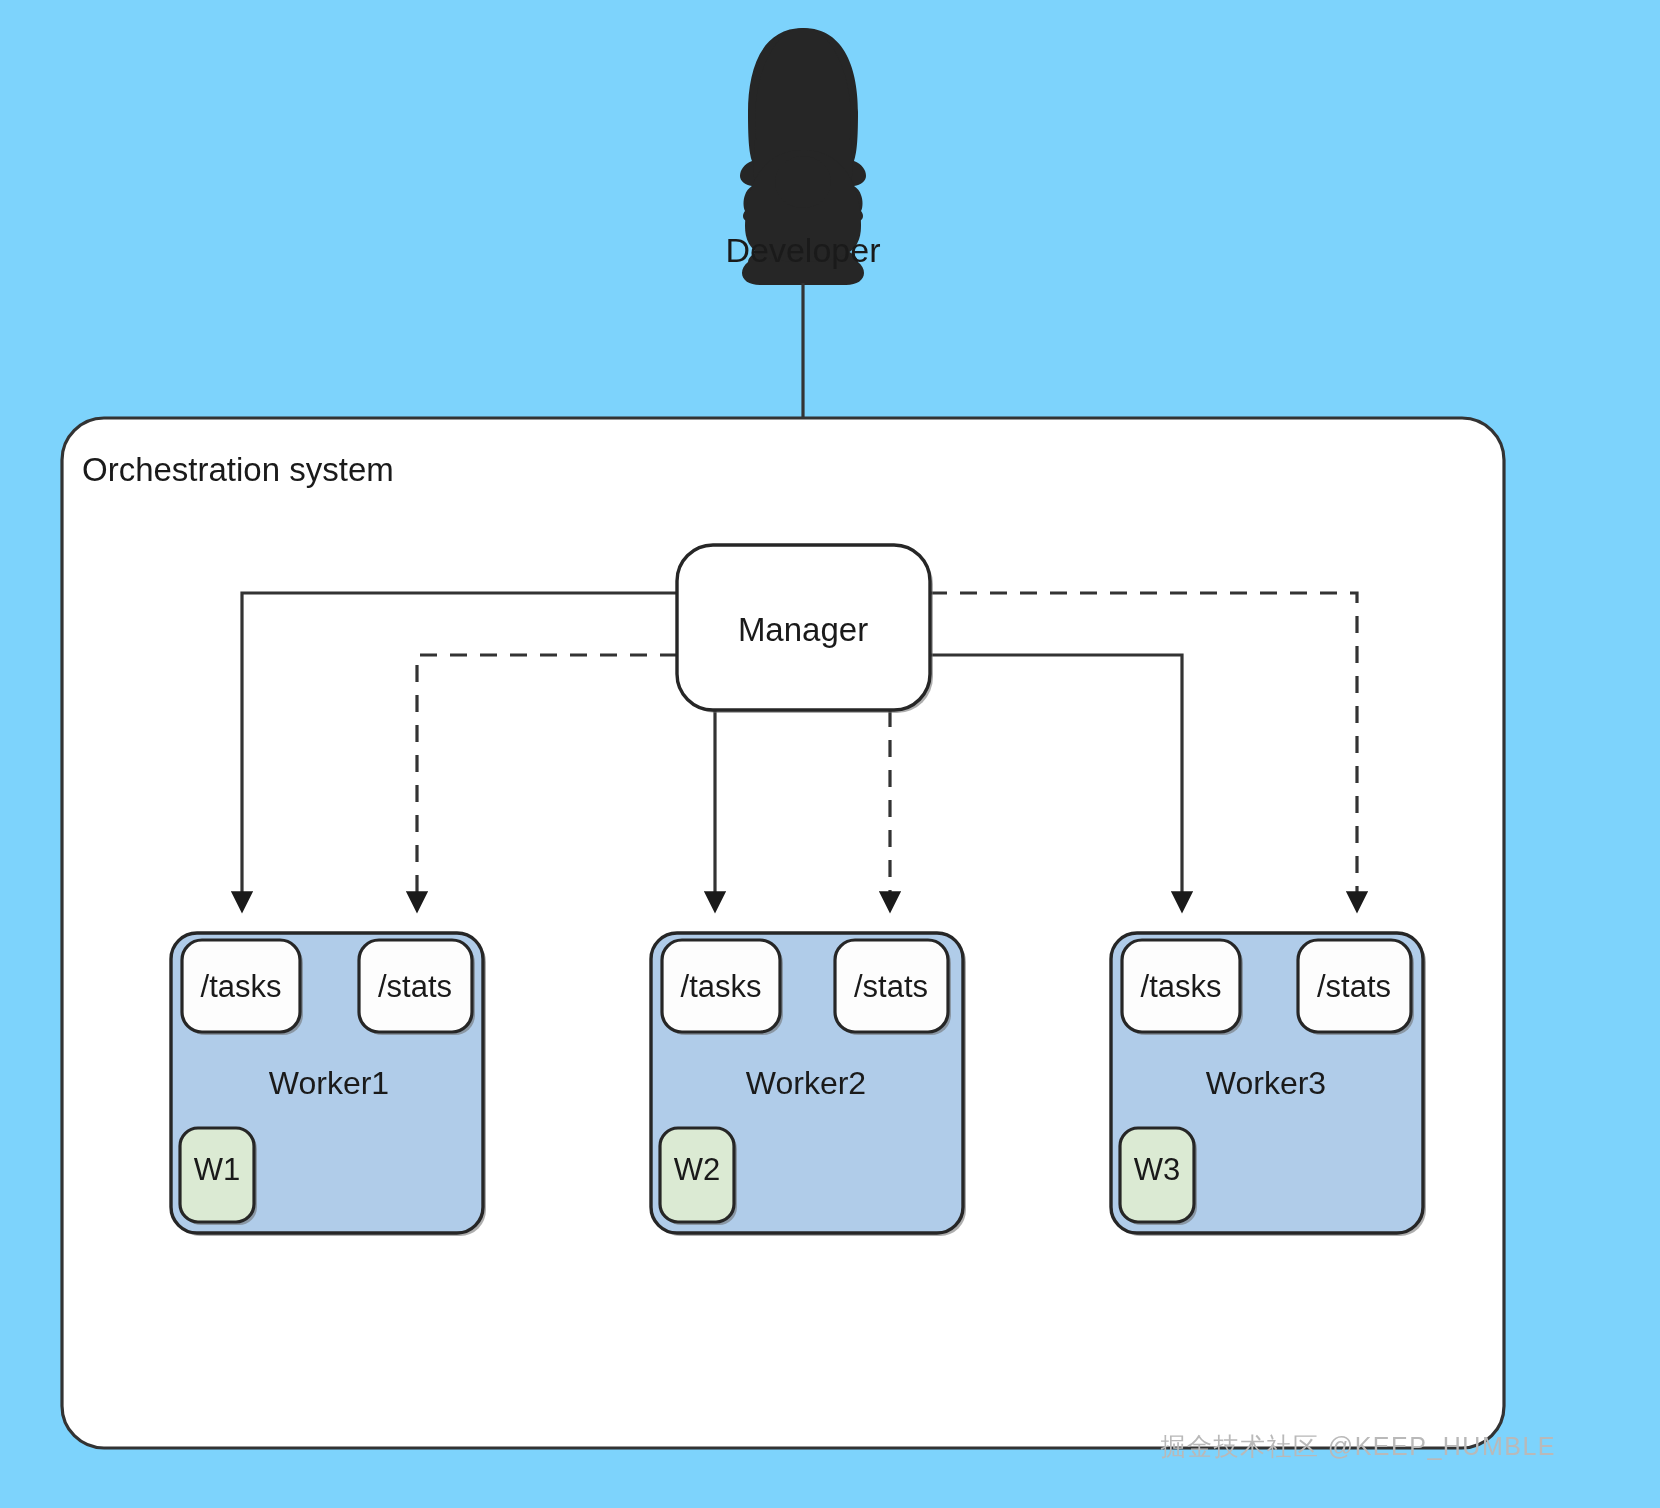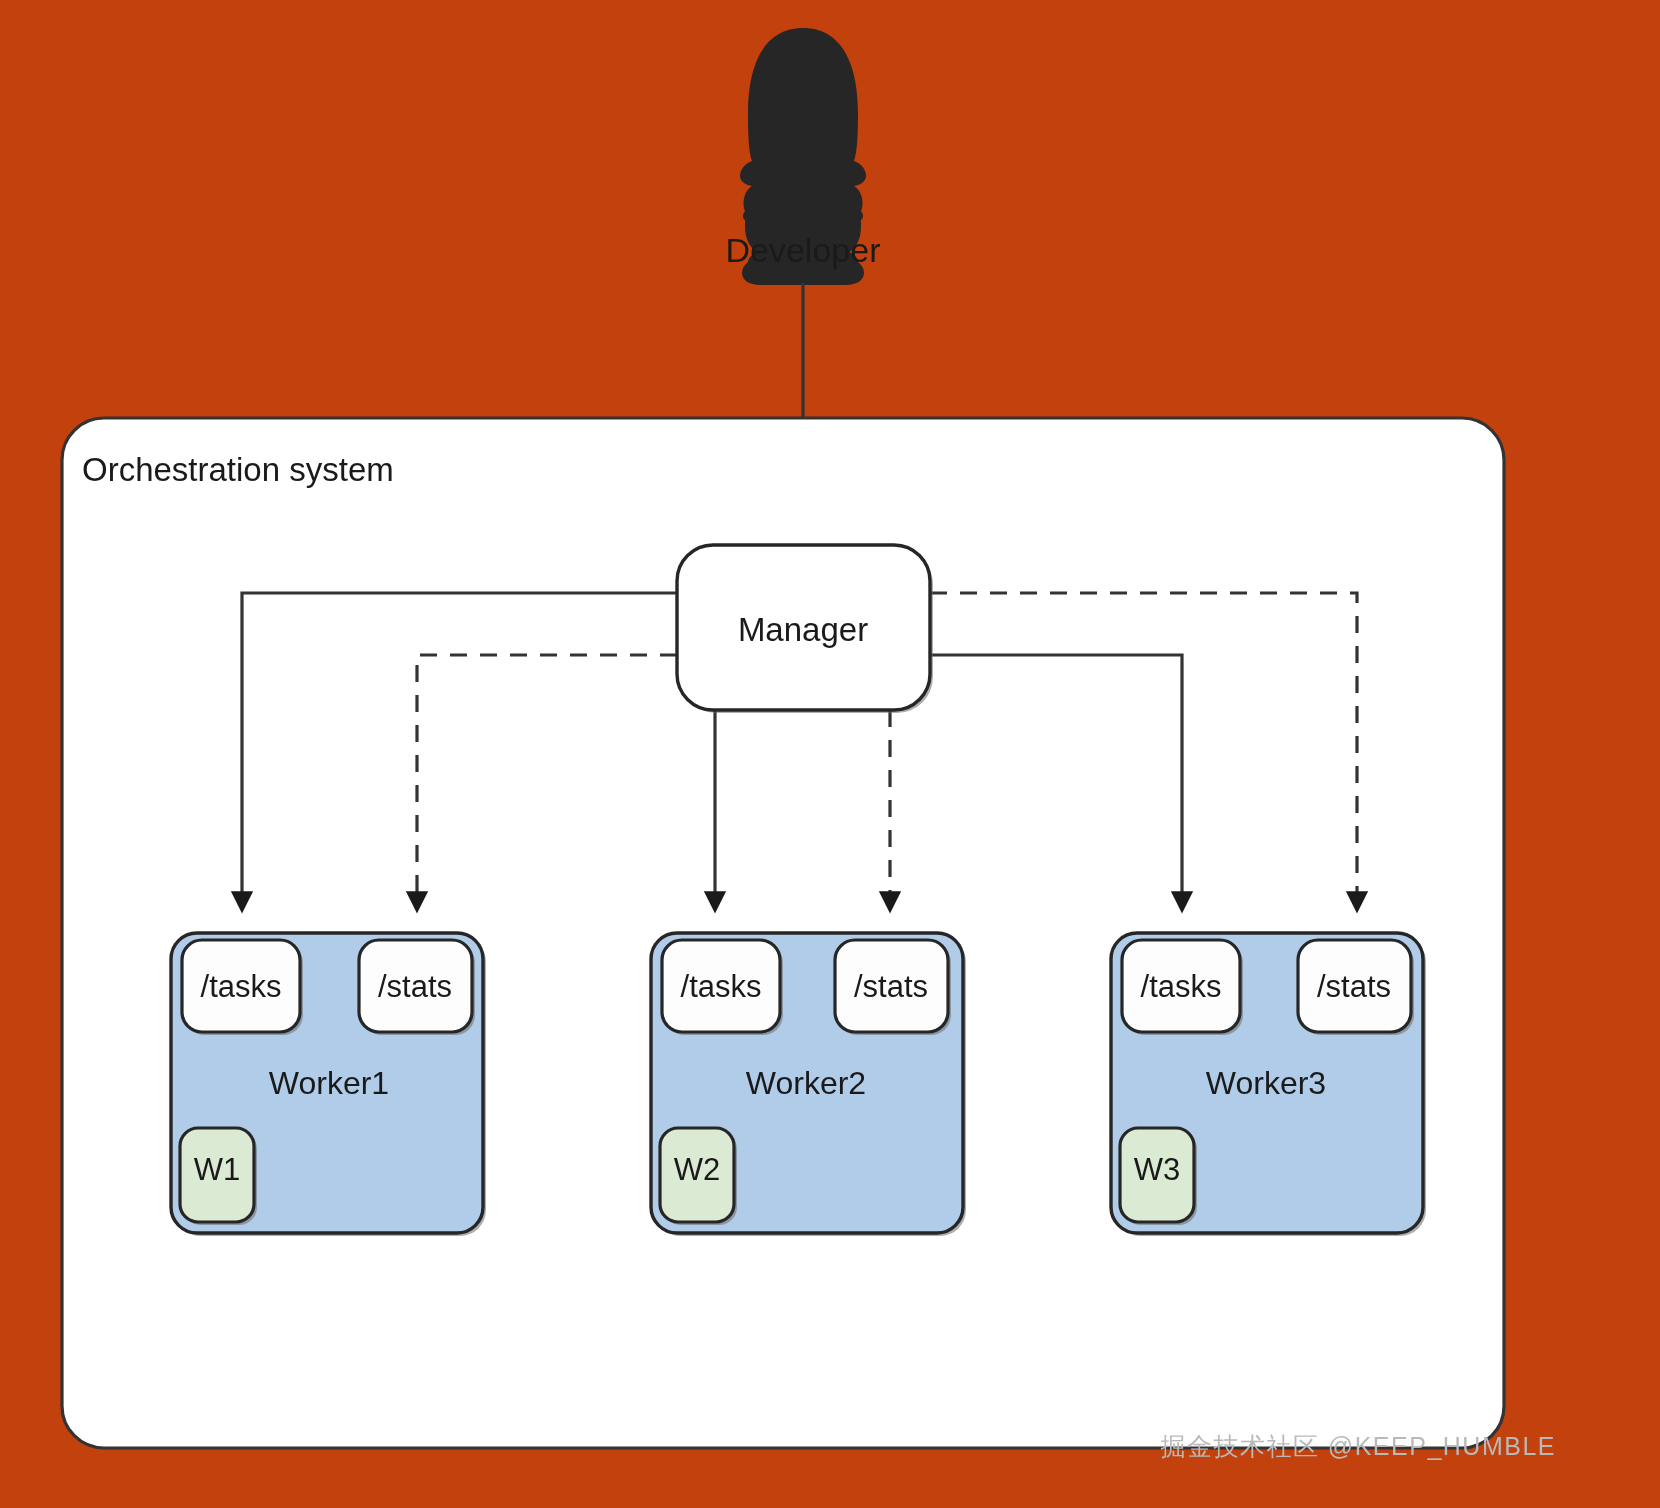--- a/index.html
+++ b/index.html
@@ -10,21 +10,21 @@
   body {
     width: 1660px;
     height: 1508px;
     font-family: "Liberation Sans", sans-serif;
     overflow: hidden;
   }
   #stage {
     position: relative;
     width: 1660px;
     height: 1508px;
-    background: #c2410c;
+    background: #7dd3fc;
   }
   svg#diagram {
     position: absolute;
     left: 0;
     top: 0;
     width: 1660px;
     height: 1508px;
   }
   .node-label {
     font-family: "Liberation Sans", sans-serif;

